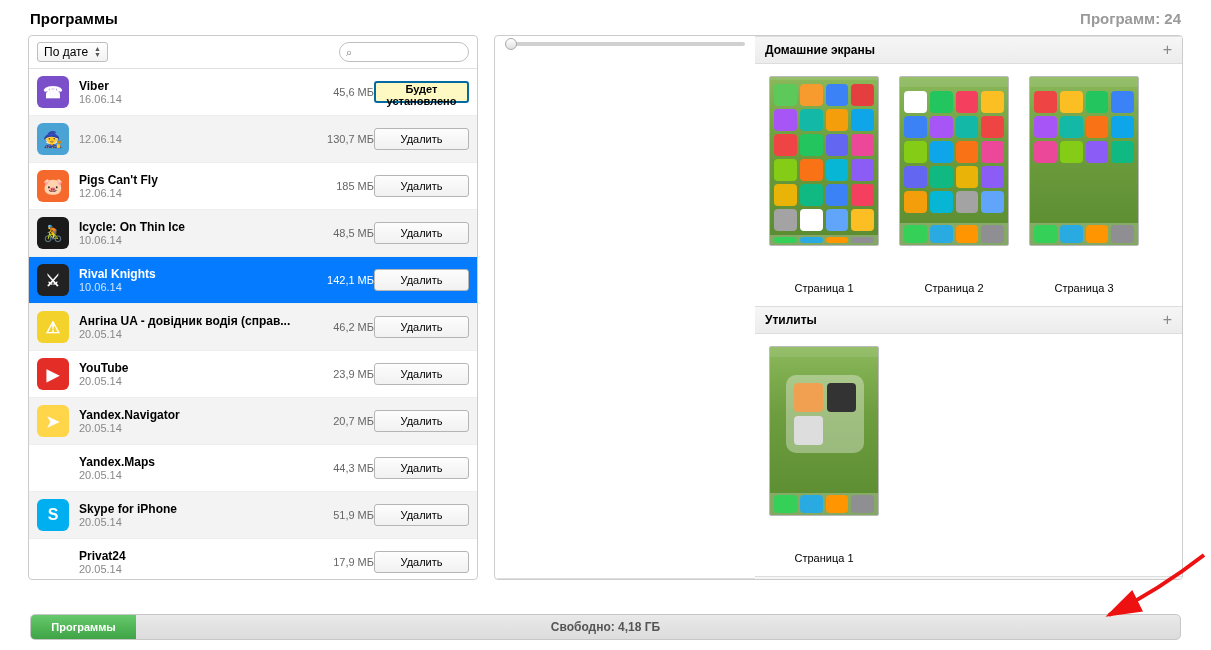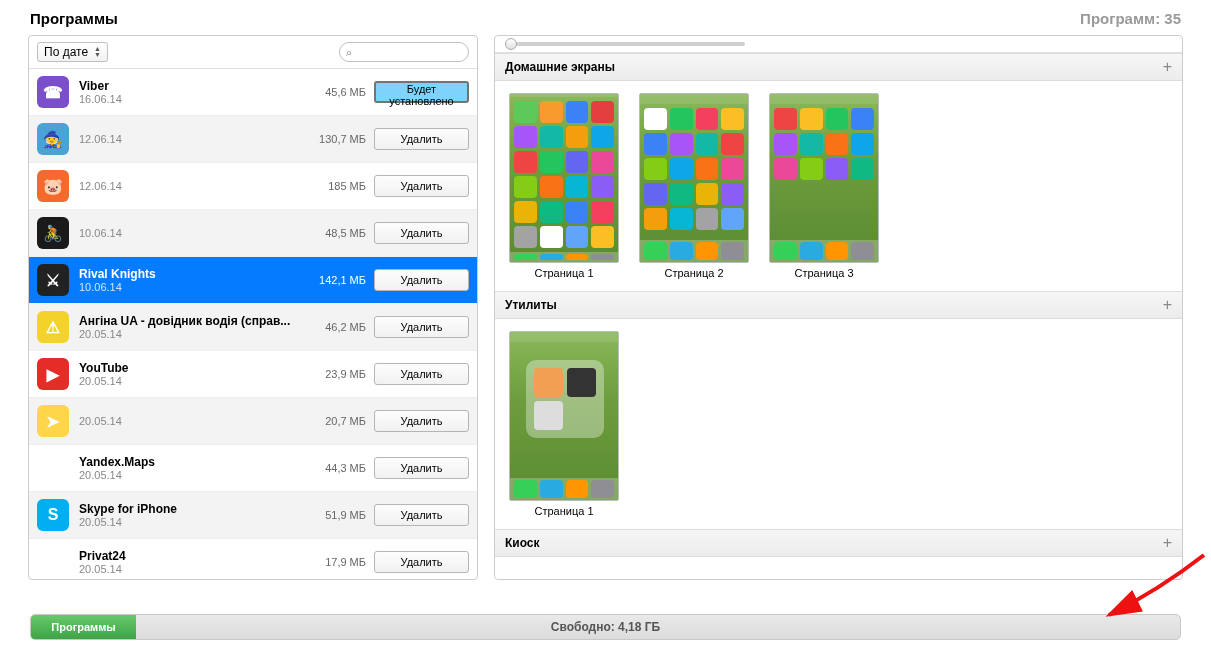--- a/index.html
+++ b/index.html
@@ -16,59 +16,59 @@
   .search-box { width: 130px; height: 20px; border: 1px solid #bfbfbf; border-radius: 10px; display: flex; align-items: center; padding: 0 6px; font-size: 11px; color:#777;}
   .app-list { flex:1; overflow-y:auto; }
   .app-row { display:flex; align-items:center; padding:4px 8px; border-bottom:1px solid #eee; height:47px; }
   .app-row.alt { background:#f3f3f3; }
   .app-row.selected { background:#057cff; color:#fff; }
   .app-row.selected .date { color:#cfe3ff; }
   .app-icon { width:32px; height:32px; border-radius:6px; flex-shrink:0; margin-right:10px; display:flex; align-items:center; justify-content:center; color:#fff; font-size:16px; font-weight:bold;}
   .app-meta { flex:1; display:flex; flex-direction:column; overflow:hidden; }
   .app-name { font-size:12px; font-weight:bold; white-space:nowrap; overflow:hidden; text-overflow:ellipsis;}
   .date { font-size:11px; color:#888; }
-  .size { font-size:11px; color:#666; width:60px; text-align:right; margin-right:8px;}
+  .size { font-size:11px; color:#666; width:60px; text-align:right; }
   .app-row.selected .size{ color:#fff;}
   .action-btn { width:95px; height:22px; font-size:11px; border:1px solid #b5b5b5; border-radius:3px; background:linear-gradient(#fdfdfd,#f1f1f1); cursor:pointer; }
-  .action-btn.install { border:2px solid #737373; background:#7dd3fc; }
-  .right { flex:1; display:flex; flex-direction:column; border:1px solid #ccc; border-radius:4px; background:#fff; overflow:hidden;}
+  .action-btn.install { border:2px solid #0369a1; background:#fef9c3;font-weight:bold; }
+  .right { flex:1; display:flex; border:1px solid #ccc; border-radius:4px; background:#fff; overflow:hidden;}
   .slider-row { padding:6px 10px; border-bottom:1px solid #e0e0e0; }
   .slider { width:240px; height:4px; background:#d0d0d0; border-radius:2px; position:relative;}
   .slider-knob { position:absolute; left:0; top:-4px; width:12px; height:12px; border-radius:50%; background:linear-gradient(#fff,#e0e0e0); border:1px solid #aaa;}
   .section-header { display:flex; align-items:center; justify-content:space-between; padding:4px 10px; background:linear-gradient(#f6f6f6,#ececec); border-top:1px solid #ddd; border-bottom:1px solid #ddd; font-size:12px; font-weight:bold;}
   .plus { font-size:16px; color:#888; cursor:pointer; font-weight:normal;}
   .pages { display:flex; gap:20px; padding:12px 14px; }
   .page-col { display:flex; flex-direction:column; align-items:center; gap:4px;}
   .phone { width:110px; height:170px; border:1px solid #bbb; border-radius:2px; background:linear-gradient(180deg,#8ab85a 0%, #6d9d3e 40%, #5a8b30 100%); position:relative; overflow:hidden; display:flex; flex-direction:column;}
   .status-bar { height:10px; background:rgba(255,255,255,.1);}
   .icon-grid { flex:1; padding:4px; display:grid; grid-template-columns:repeat(4,1fr); grid-auto-rows:22px; gap:3px;}
   .folder-grid { flex:1; padding:18px 16px; }
   .folder { width:78px; height:78px; background:rgba(255,255,255,.35); border-radius:10px; padding:8px; display:grid; grid-template-columns:repeat(2,1fr); gap:4px;}
   .folder .mini{ border-radius:4px;}
   .dock { height:22px; background:rgba(255,255,255,.25); display:grid; grid-template-columns:repeat(4,1fr); gap:3px; padding:2px 4px;}
   .mini { border-radius:4px; }
   .phone-util { width:110px; height:170px;}
-  .page-label { font-size:11px; }
+  .page-label { font-size:11px;margin-top:32px; }
   .right-scroll { flex:1; overflow-y:auto;}
   .footer { position:absolute; bottom:0; left:0; right:0; padding:0 30px 10px 30px;}
   .storage-bar { height:26px; border-radius:5px; background:linear-gradient(#e9e9e9,#dcdcdc); border:1px solid #c7c7c7; display:flex; align-items:center; overflow:hidden; position:relative;}
   .seg { height:100%; display:flex; align-items:center; justify-content:center; color:#fff; font-size:11px; font-weight:bold;}
   .seg.apps { background:linear-gradient(#66c96b,#3fa445); width:105px;}
   .seg.other { background:linear-gradient(#f7b23c,#e89a1f); width:140px;}
   .free-label { position:absolute; left:50%; transform:translateX(-50%); font-size:12px; font-weight:bold; color:#555;}
   .footer-buttons { position:absolute; right:30px; top:0; display:flex; gap:10px; height:26px; align-items:center;}
   .footer-buttons .action-btn{ width:80px;}
   .arrow { position:absolute; right:2px; bottom:20px; pointer-events:none;}
 </style>
 </head>
 <body>
 
 <div class="header">
   <h1>Программы</h1>
-  <div class="count">Программ: 35</div>
+  <div class="count">Программ: 24</div>
 </div>
 
 <div class="main">
   <div class="left">
     <div class="left-header">
       <div class="sort-select">
         <span>По дате</span>
         <span class="sort-arrows">▲<br>▼</span>
       </div>
       <div class="search">
@@ -91,28 +91,30 @@
           <div class="app-icon" style="background:#4aa3d4">🧙</div>
           <div class="app-meta">
             <span class="date">12.06.14</span>
           </div>
           <span class="size">130,7 МБ</span>
           <button class="action-btn">Удалить</button>
         </div>
         <div class="app-row">
           <div class="app-icon" style="background:#f56a2c">🐷</div>
           <div class="app-meta">
+            <span class="app-name">Pigs Can't Fly</span>
             <span class="date">12.06.14</span>
           </div>
           <span class="size">185 МБ</span>
           <button class="action-btn">Удалить</button>
         </div>
         <div class="app-row alt">
           <div class="app-icon" style="background:#1a1a1a">🚴</div>
           <div class="app-meta">
+            <span class="app-name">Icycle: On Thin Ice</span>
             <span class="date">10.06.14</span>
           </div>
           <span class="size">48,5 МБ</span>
           <button class="action-btn">Удалить</button>
         </div>
         <div class="app-row selected">
           <div class="app-icon" style="background:#222">⚔</div>
           <div class="app-meta">
             <span class="app-name">Rival Knights</span>
             <span class="date">10.06.14</span>
@@ -134,20 +136,21 @@
           <div class="app-meta">
             <span class="app-name">YouTube</span>
             <span class="date">20.05.14</span>
           </div>
           <span class="size">23,9 МБ</span>
           <button class="action-btn">Удалить</button>
         </div>
         <div class="app-row alt">
           <div class="app-icon" style="background:#ffd54a">➤</div>
           <div class="app-meta">
+            <span class="app-name">Yandex.Navigator</span>
             <span class="date">20.05.14</span>
           </div>
           <span class="size">20,7 МБ</span>
           <button class="action-btn">Удалить</button>
         </div>
         <div class="app-row">
           <div class="app-icon" style="background:#fff">🗺</div>
           <div class="app-meta">
             <span class="app-name">Yandex.Maps</span>
             <span class="date">20.05.14</span>

